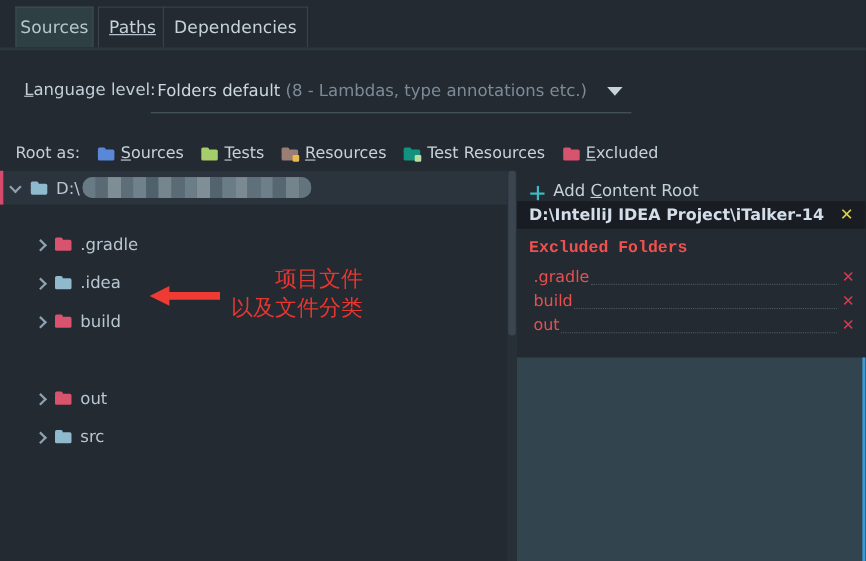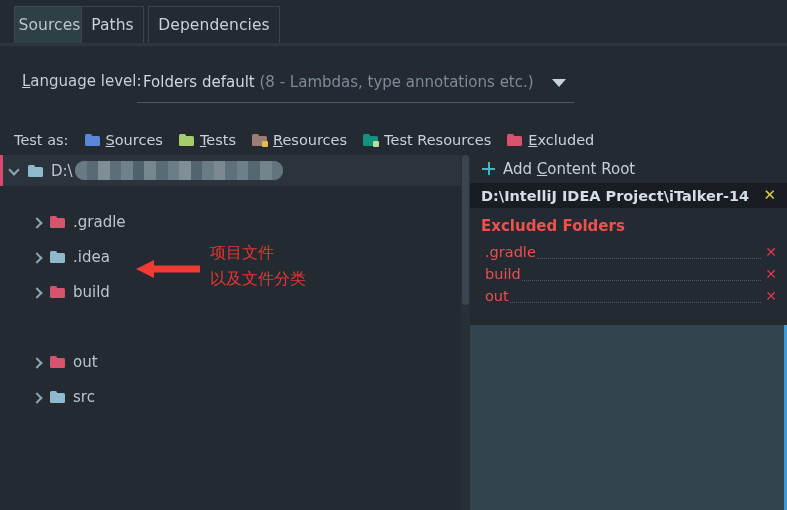--- a/index.html
+++ b/index.html
@@ -44,21 +44,21 @@
     color: #c6d2dc;
     background: #232a31;
     letter-spacing: 0.1px;
   }
   .tab.active {
     background: #2f4045;
     color: #b9c6cd;
     border-color: #3c4b52;
   }
   #tab-0 { left: 14px;  width: 71px; }
-  #tab-1 { left: 81px;  width: 63px; }
+  #tab-1 { left: 89px;  width: 63px; text-decoration: underline; }
   #tab-2 { left: 148px; width: 132px; }
 
   .tabbar-underline {
     position: absolute;
     left: 0; top: 43px;
     width: 787px; height: 3px;
     background: #2c363e;
   }
 
   
@@ -209,25 +209,26 @@
   .redaction i {
     display: block;
     height: 19px;
     flex: 1 1 auto;
   }
 
   
   .annot-text {
     position: absolute;
     left: 210px; top: 240px;
-    font-size: 16px;
+    font-size: 20px;
     line-height: 26px;
     color: #e8352f;
     font-family: "DejaVu Sans", "Liberation Sans", sans-serif;
     white-space: nowrap;
+    text-align: right;
   }
   .arrow {
     position: absolute;
     left: 136px; top: 258px;
     width: 64px; height: 22px;
   }
 
   .tree-scrollbar {
     position: absolute;
     right: 0; top: 0;
@@ -247,21 +248,21 @@
     position: absolute;
     left: 470px; top: 155px;
     width: 317px; height: 355px;
     background: #232a31;
   }
   .add-root {
     position: absolute;
     left: 0; top: 0;
     width: 317px; height: 27px;
     display: flex;
-    align-items: center;
+    align-items: flex-end;
     font-size: 15px;
     color: #c3cfd9;
   }
   .plus-icon {
     position: relative;
     width: 13px; height: 13px;
     margin-left: 12px; margin-right: 8px;
     flex: 0 0 auto;
   }
   .plus-icon::before, .plus-icon::after {
@@ -296,20 +297,21 @@
     color: #d9d34a;
     line-height: 17px;
   }
 
   .excluded-head {
     position: absolute;
     left: 11px; top: 62px;
     font-size: 15px;
     font-weight: bold;
     color: #f0514f;
+    font-family: Liberation Mono, monospace;
   }
   .excl-row {
     position: absolute;
     left: 0;
     width: 317px; height: 22px;
     display: flex;
     align-items: center;
   }
   .excl-name {
     margin-left: 15px;
@@ -368,21 +370,21 @@
     <div class="combo">
       <div class="combo-text">
         <span class="primary">Folders default</span>
         <span class="hint">(8 - Lambdas, type annotations etc.)</span>
       </div>
       <div class="combo-arrow"></div>
     </div>
   </div>
 
   <div class="markas">
-    <span class="markas-label">Test as:</span>
+    <span class="markas-label">Root as:</span>
 
     <span class="mark-item">
       <span class="folder">
         <span class="tab-top" style="background:#5b87d8"></span>
         <span class="body" style="background:#5b87d8"></span>
       </span>
       <span class="mlabel"><u>S</u>ources</span>
     </span>
 
     <span class="mark-item">

